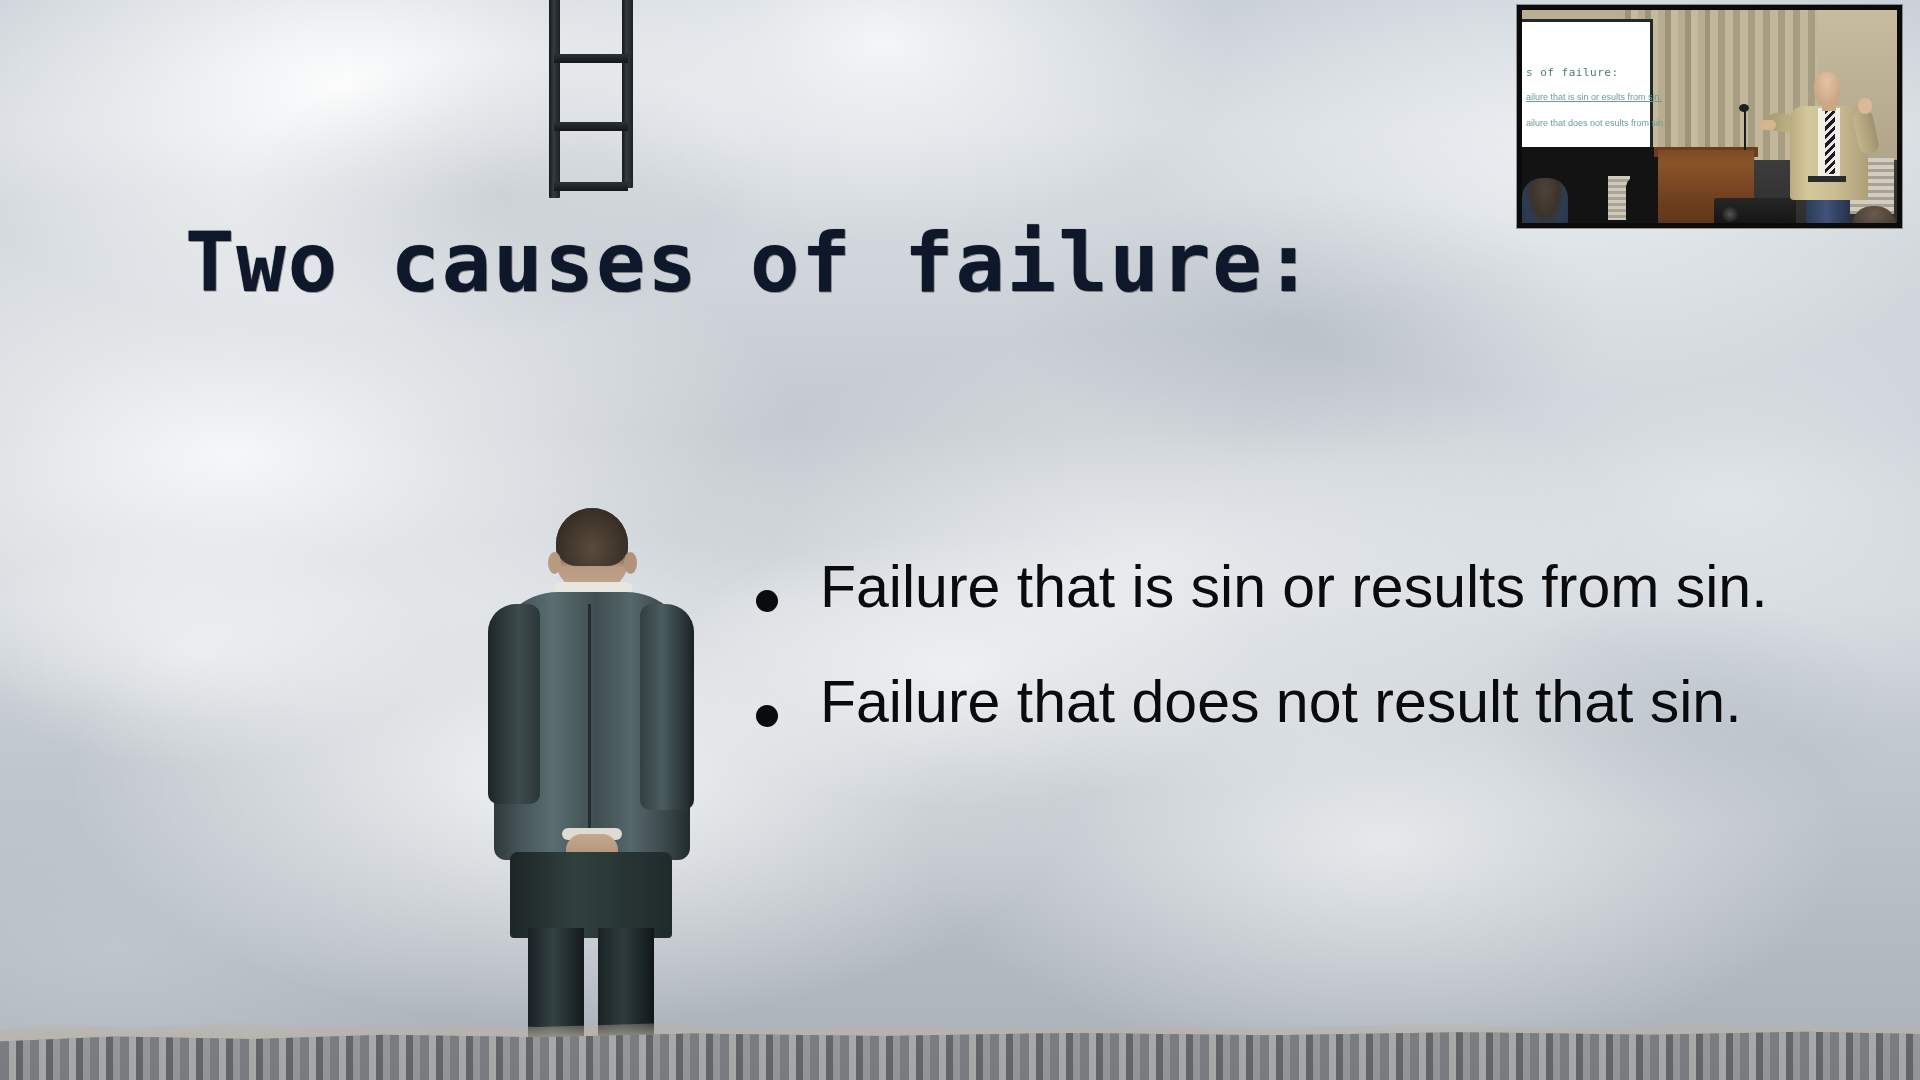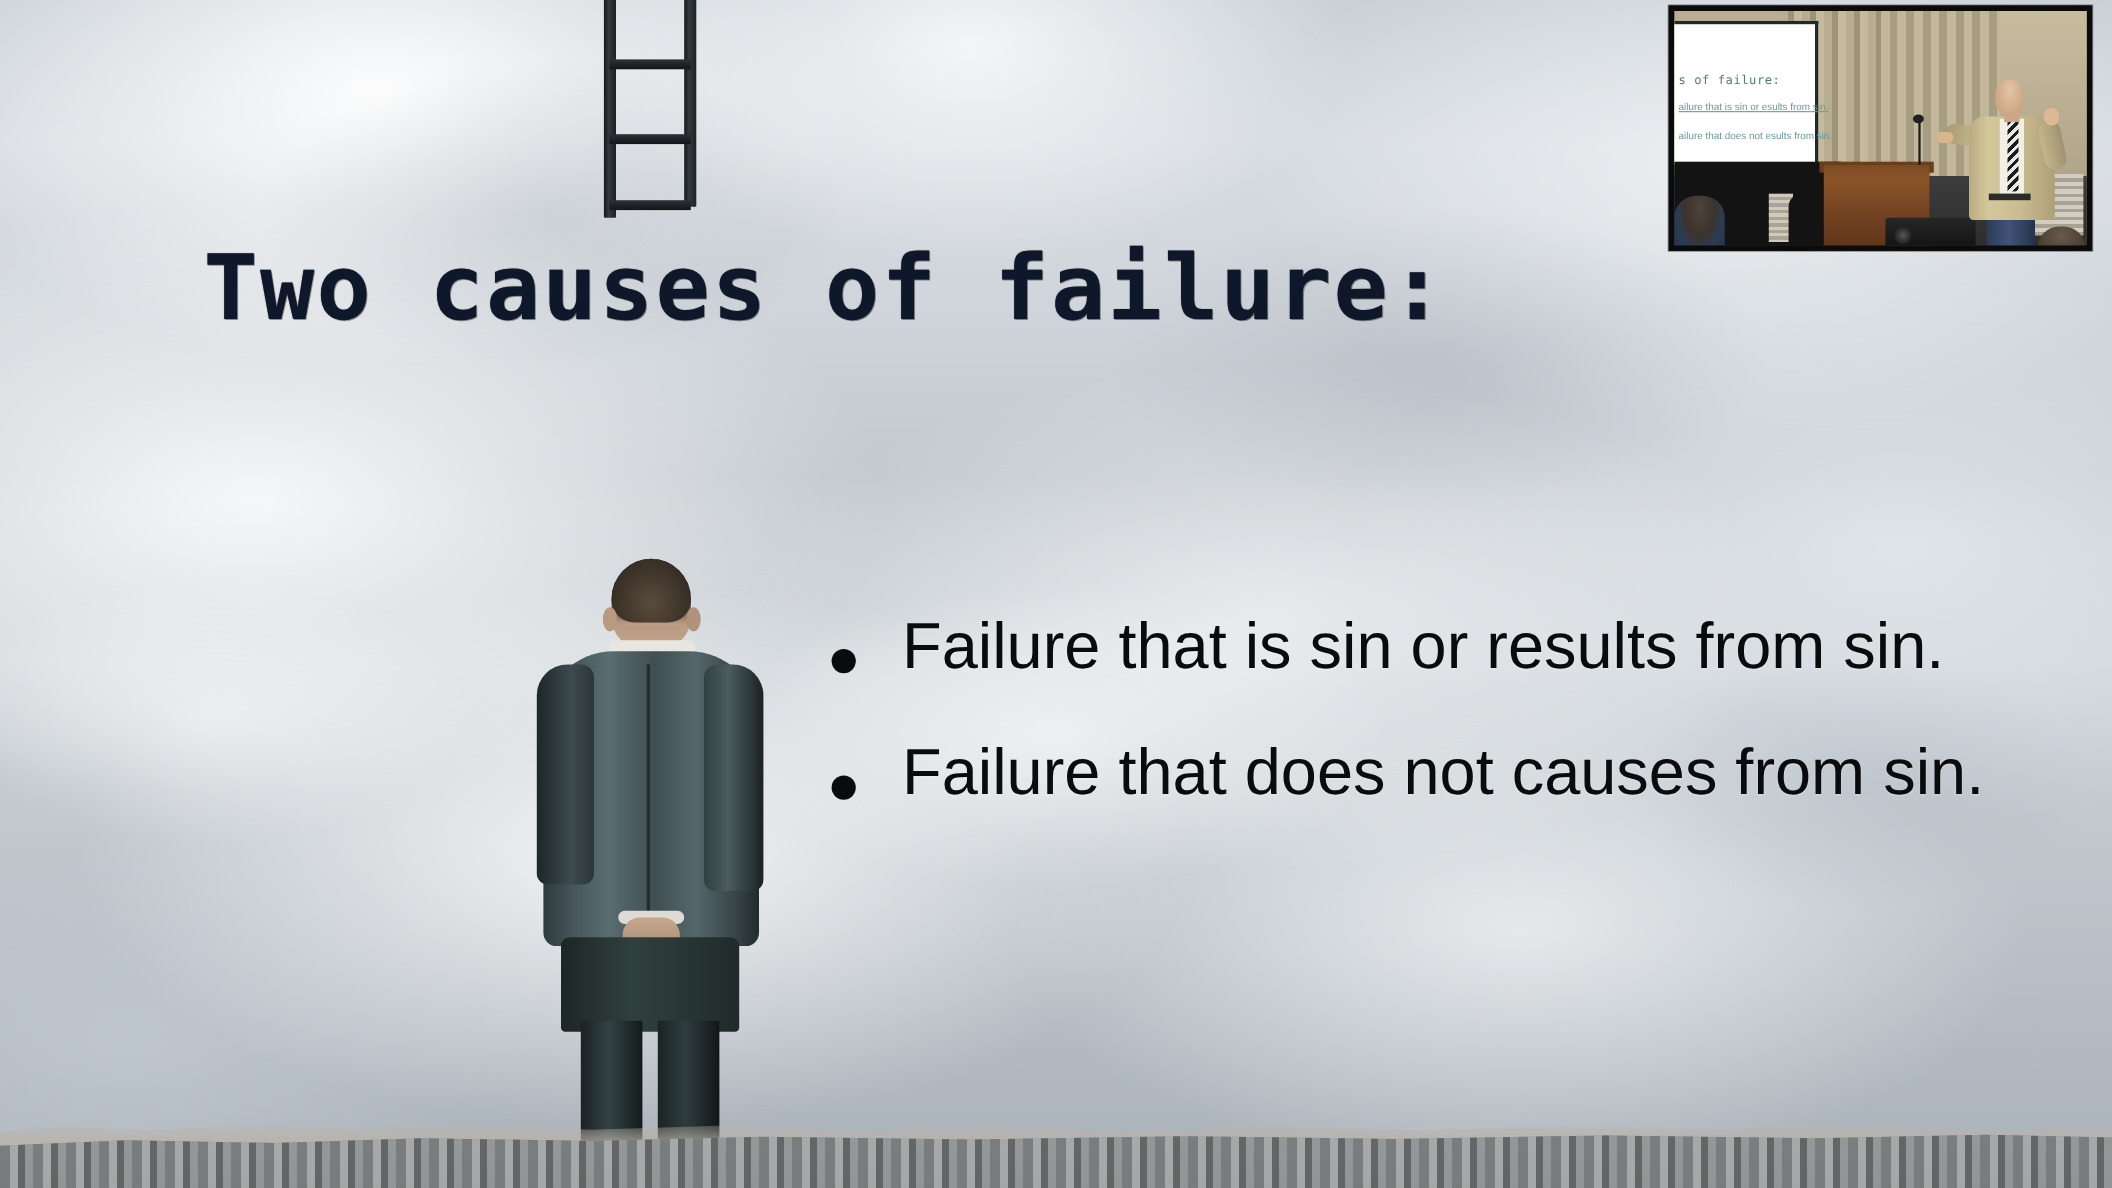--- a/index.html
+++ b/index.html
@@ -216,21 +216,21 @@
     <div class="m-legR"></div>
   </div>
 
   <div class="bullets">
     <div class="bullet">
       <span class="dot"></span>
       <span class="txt">Failure that is sin or results from sin.</span>
     </div>
     <div class="bullet">
       <span class="dot"></span>
-      <span class="txt">Failure that does not causes from sin.</span>
+      <span class="txt">Failure that does not result that sin.</span>
     </div>
   </div>
 
   <div class="roof-far"></div>
   <div class="roof"></div>
 
   <div class="thumb">
     <div class="t-inner">
       <div class="t-wall"></div>
       <div class="t-curtainA"></div>

